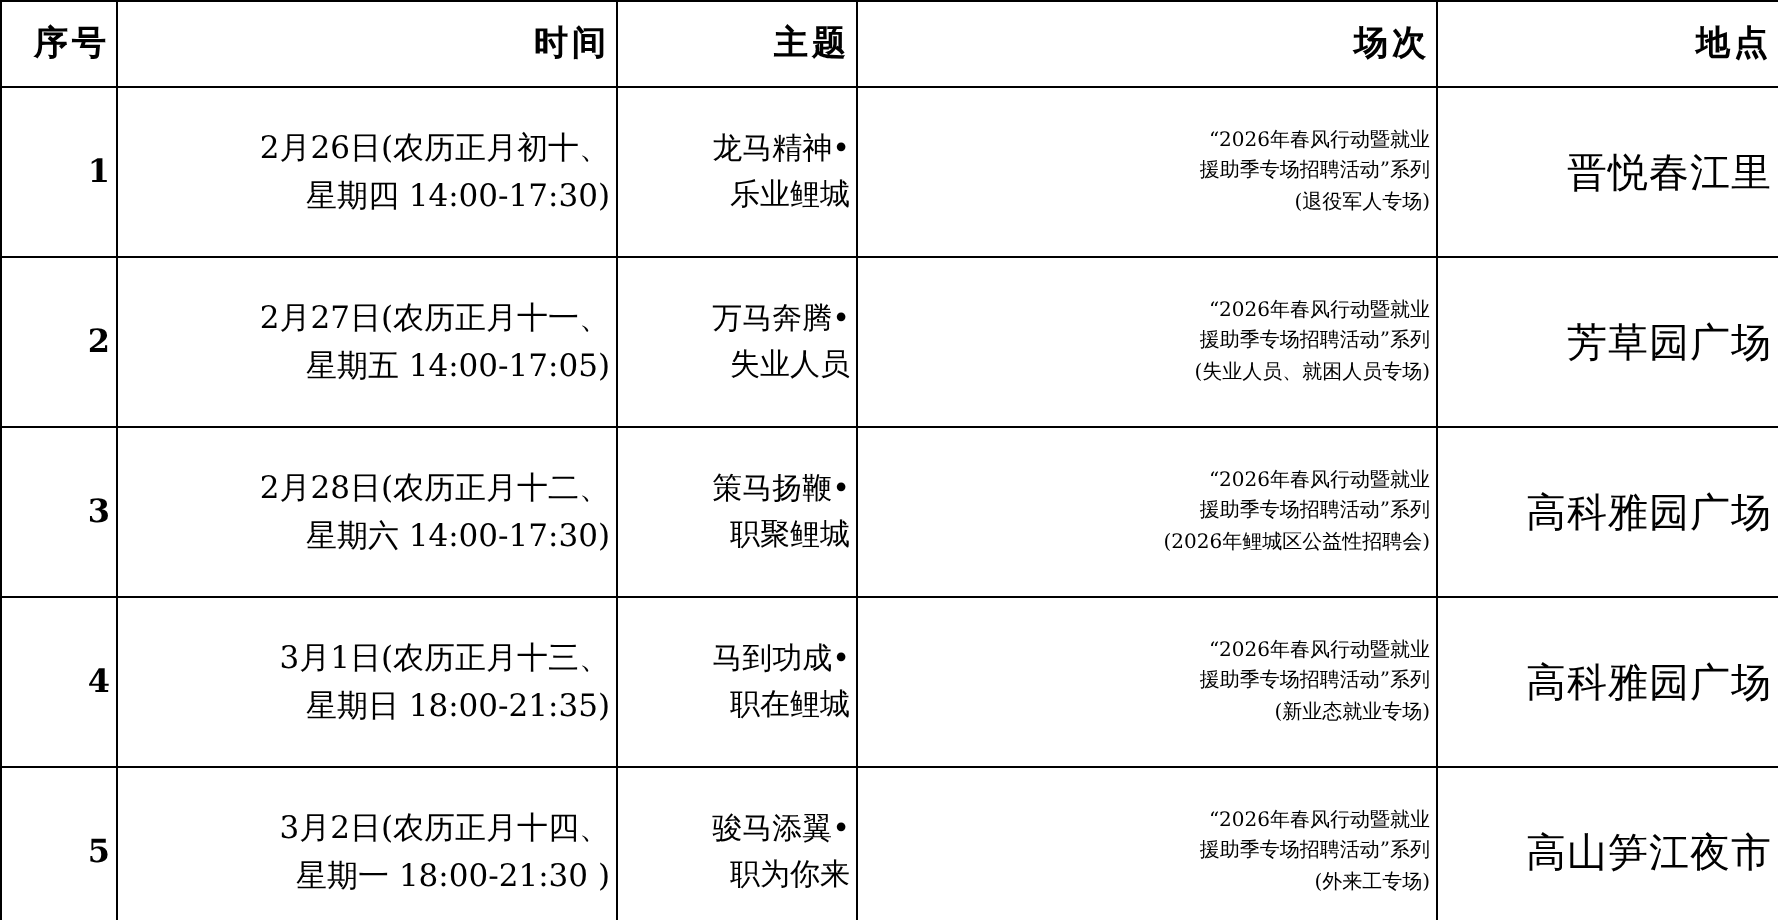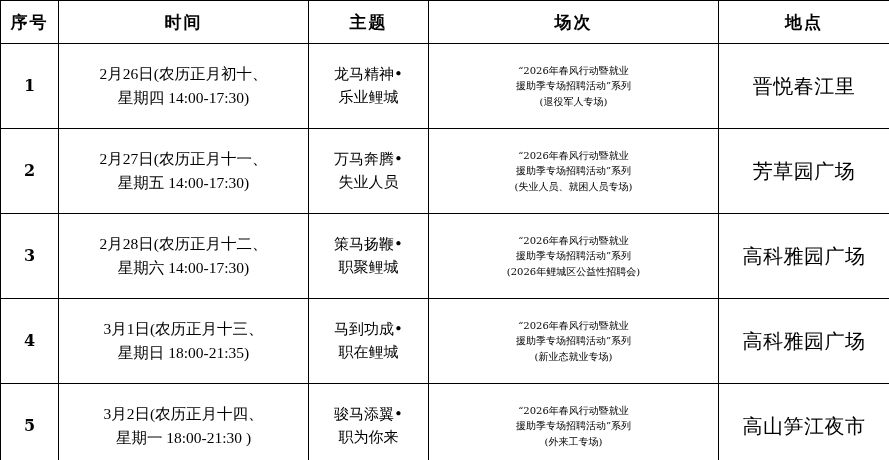--- a/index.html
+++ b/index.html
@@ -20,21 +20,21 @@
     overflow: hidden;
   }
   table.schedule {
     width: 889px;
     border-collapse: collapse;
     table-layout: fixed;
   }
   table.schedule th,
   table.schedule td {
     border: 1px solid #000000;
-    text-align: center;
+    text-align: right;
     vertical-align: middle;
     line-height: 1.55;
     padding: 4px 3px;
   }
   
   col.c-no    { width: 58px; }
   col.c-time  { width: 250px; }
   col.c-theme { width: 120px; }
   col.c-event { width: 290px; }
   col.c-place { width: 171px; }
@@ -52,21 +52,20 @@
   tbody tr {
     height: 85px;
   }
   td.no {
     font-weight: bold;
     font-size: 16px;
   }
   td.time {
     font-size: 15.5px;
     white-space: pre-line;
-    font-family: Liberation Serif, serif;
   }
   td.theme {
     font-size: 15px;
     white-space: pre-line;
   }
   td.event {
     font-size: 10px;
     white-space: pre-line;
   }
   td.place {
@@ -103,21 +102,21 @@
         <td class="theme">龙马精神•
 乐业鲤城</td>
         <td class="event">“2026年春风行动暨就业
 援助季专场招聘活动”系列
 (退役军人专场)</td>
         <td class="place">晋悦春江里</td>
       </tr>
       <tr>
         <td class="no">2</td>
         <td class="time">2月27日(农历正月十一、
-星期五  14:00-17:30)</td>
+星期五  14:00-17:05)</td>
         <td class="theme">万马奔腾•
 失业人员</td>
         <td class="event">“2026年春风行动暨就业
 援助季专场招聘活动”系列
 (失业人员、就困人员专场)</td>
         <td class="place">芳草园广场</td>
       </tr>
       <tr>
         <td class="no">3</td>
         <td class="time">2月28日(农历正月十二、

